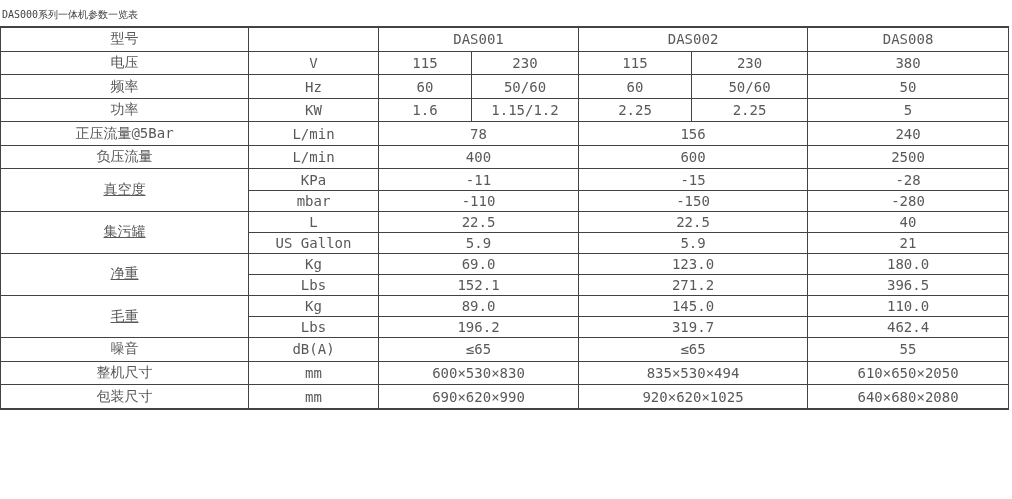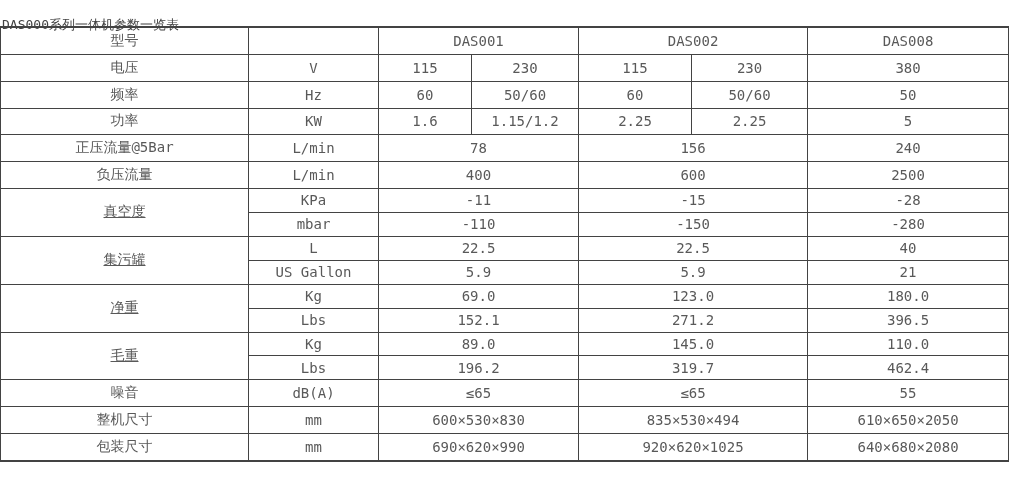--- a/index.html
+++ b/index.html
@@ -2,26 +2,26 @@
 <html><head>
 <meta charset="utf-8">
 <style>
   html,body{margin:0;padding:0;background:#ffffff;}
   body{
     width:1012px;height:499px;position:relative;overflow:hidden;
     font-family:"DejaVu Sans Mono","Liberation Mono",monospace;
     color:#595959;
   }
   .page-title{
-    position:absolute;top:16px;left:2px;
-    font-size:13px;color:#424242;white-space:nowrap;
+    position:absolute;top:8px;left:2px;
+    font-size:10px;color:#424242;white-space:nowrap;
   }
   table.spec{
     position:absolute;top:26px;left:0;
-    width:1008px;height:436px;
+    width:1008px;height:384px;
     border-collapse:collapse;table-layout:fixed;
     border-top:2px solid #434343;
     border-bottom:2px solid #434343;
   }
   table.spec td{
     border:1px solid #434343;
     text-align:center;vertical-align:middle;
     font-size:14px;padding:0 2px;
     color:#595959;
     overflow:hidden;white-space:nowrap;

